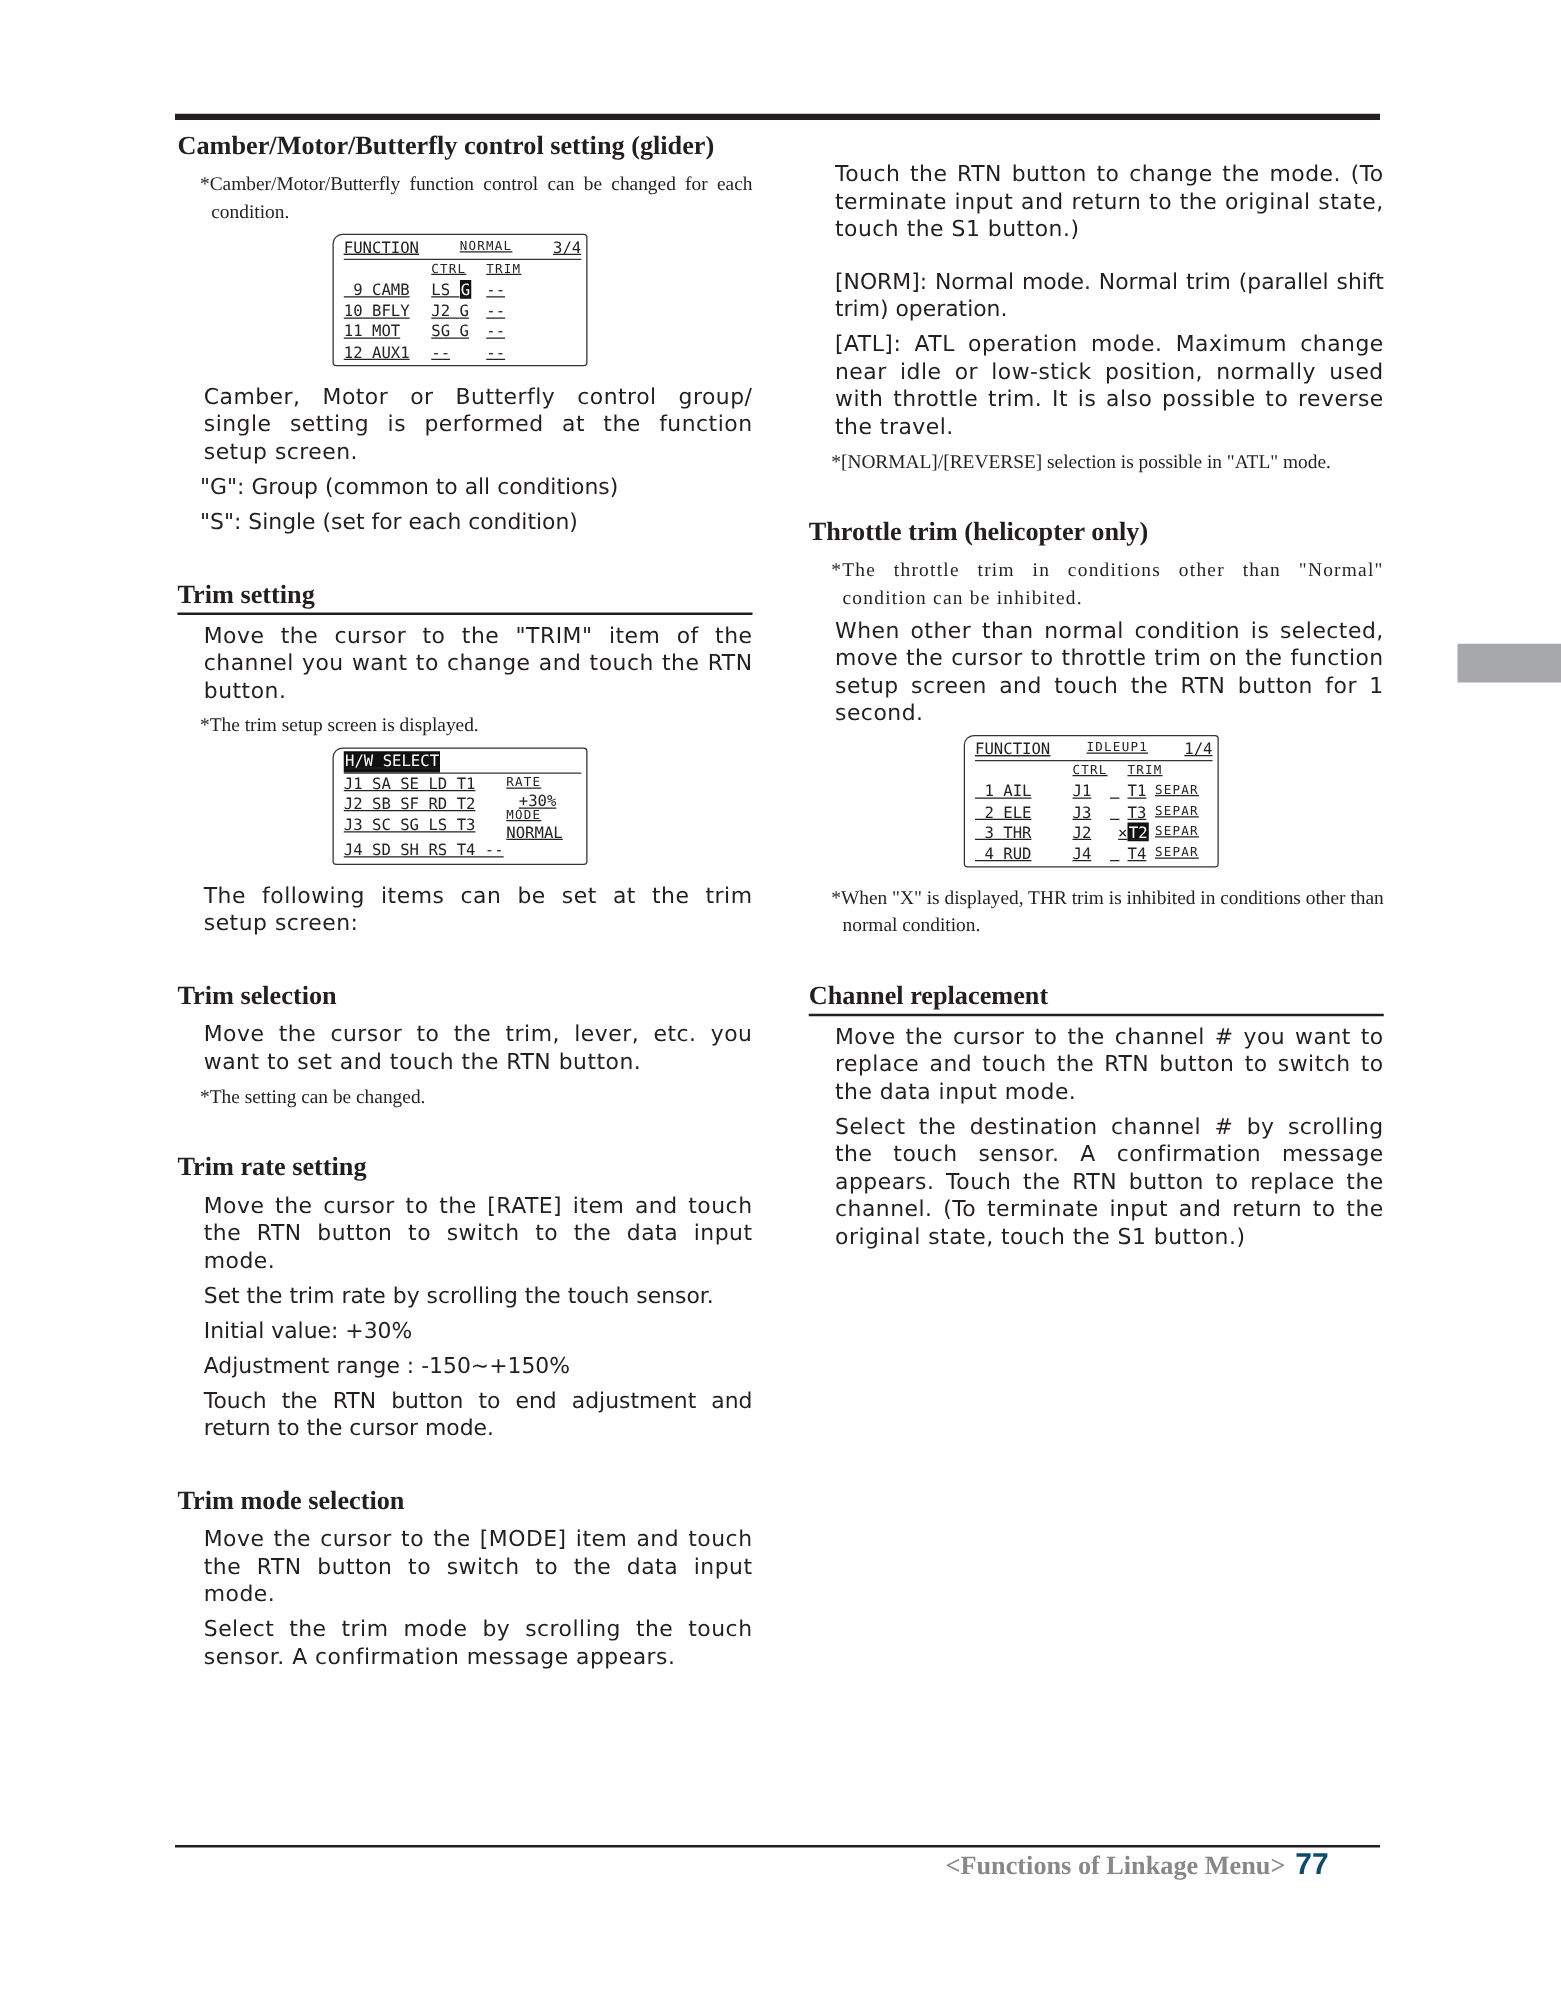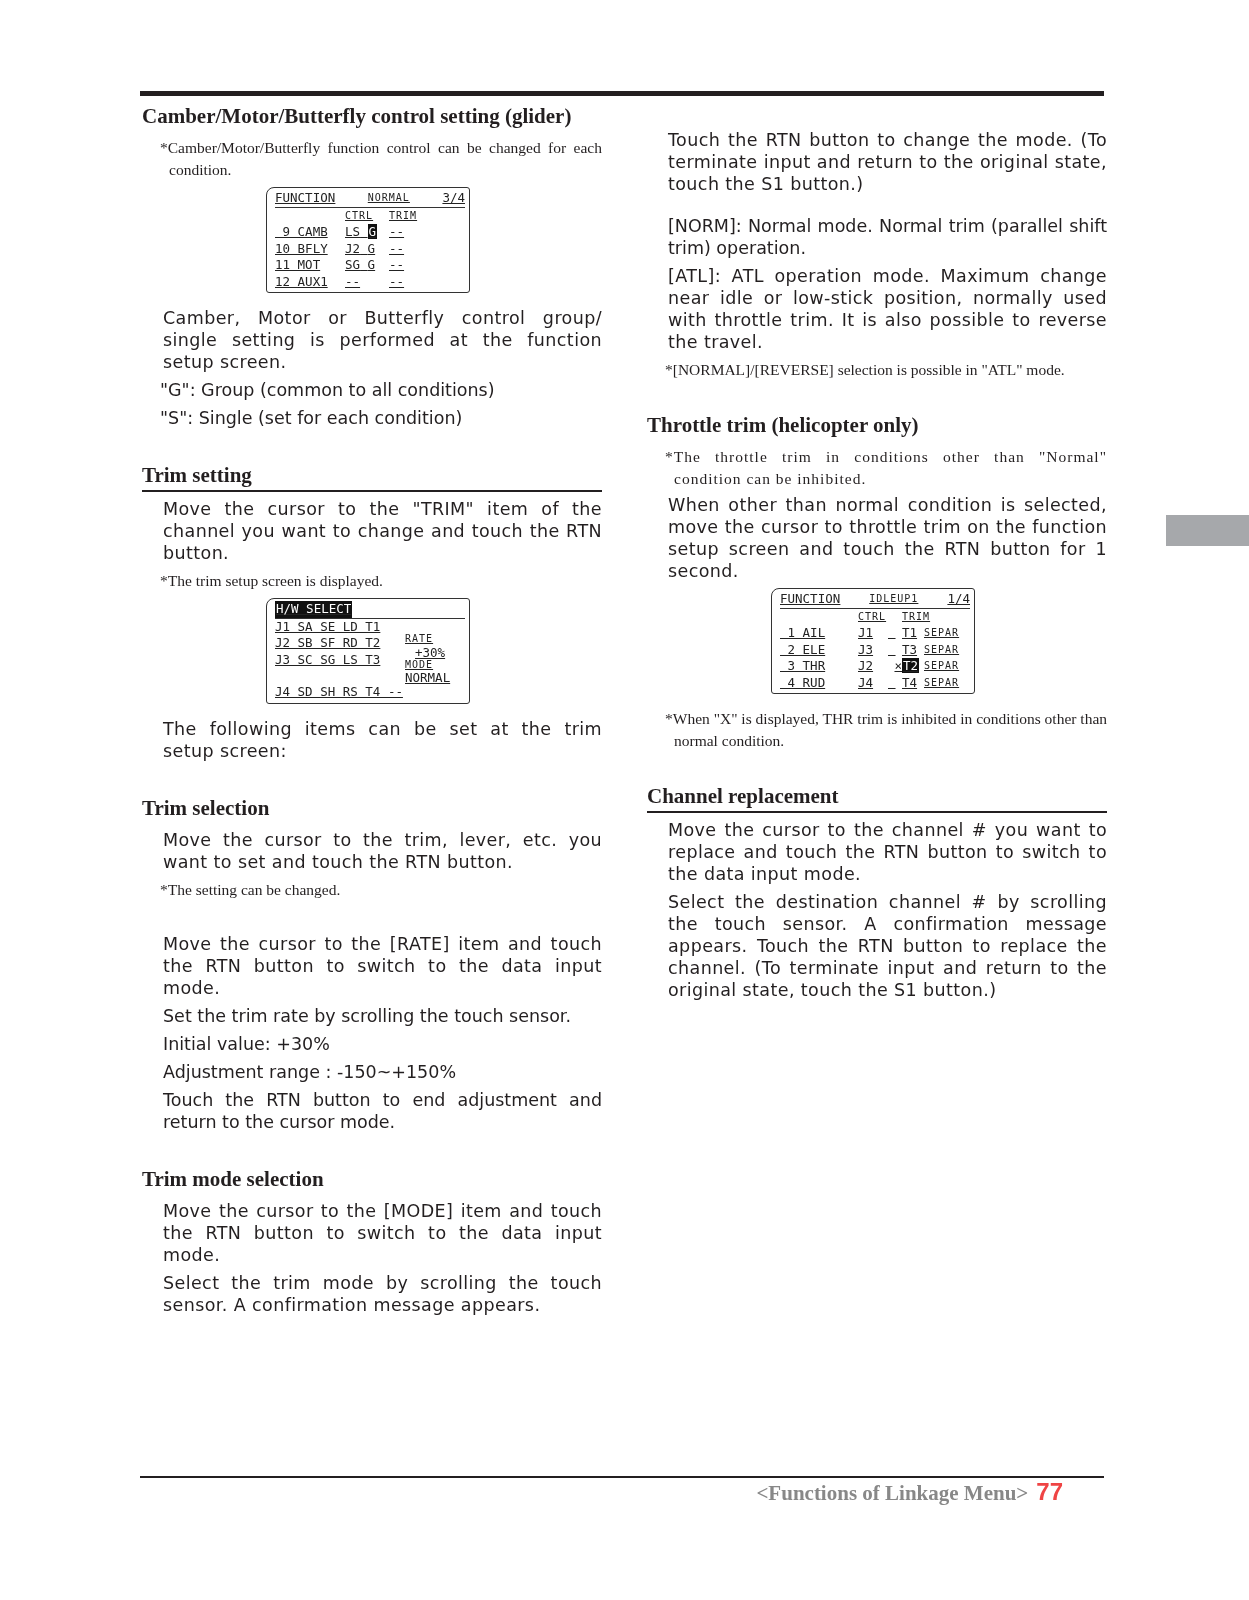--- a/index.html
+++ b/index.html
@@ -18,24 +18,24 @@
   .lcd { width:204px; border:1.5px solid #333; border-radius:8px 3px 3px 3px; margin:6px 0 14px 124px; padding:2px 4px 2px 8px; box-sizing:border-box; font-family:"DejaVu Sans Mono", monospace; font-size:12.5px; line-height:16.5px; color:#222; background:#fff;text-decoration:underline; }
   .lcd .hdr { display:flex; justify-content:space-between; border-bottom:1.5px solid #333; }
   .lcd .small { font-size:10px; letter-spacing:1px; }
   .lcd .row { display:flex; white-space:pre; }
   .lcd .inv { background:#111; color:#fff; padding:0 1px; }
   .lcd .c1 { width:70px; }
   .lcd .c2 { width:44px; }
   .lcd-hw .hdrbar { display:flex; border-bottom:1.5px solid #333; }
   .lcd-hw .grid { display:flex; }
   .lcd-hw .l { width:130px; }
-  .lcd-hw .r { width:60px;margin-top:12px; }
+  .lcd-hw .r { width:60px; }
   .bottom-rule { position:absolute; left:140px; top:1476px; width:964px; height:2px; background:#231f20; }
   .footer { position:absolute; right:186px; top:1478px; font-family:"Liberation Serif", serif; font-weight:bold; font-size:21px; color:#888; }
-  .footer .pg { font-family:"Liberation Sans", sans-serif; font-size:24px; color:#ef4444; margin-left:8px; }
+  .footer .pg { font-family:"Liberation Sans", sans-serif; font-size:24px; color:#0c4a6e; margin-left:8px; }
   .side-tab { position:absolute; left:1166px; top:515px; width:83px; height:31px; background:#a6a8ab; }
 </style>
 </head>
 <body>
 
 <div class="top-rule"></div>
 
 <div class="col left">
   <h2>Camber/Motor/Butterfly control setting (glider)</h2>
   <p class="note just">*Camber/Motor/Butterfly function control can be changed for each condition.</p>
@@ -83,20 +83,21 @@
   </div>
 
   <p class="body">The following items can be set at the trim setup screen:</p>
 
   <div class="spacer-m"></div>
   <h2>Trim selection</h2>
   <p class="body">Move the cursor to the trim, lever, etc. you want to set and touch the RTN button.</p>
   <p class="note">*The setting can be changed.</p>
 
   <div class="spacer-m"></div>
+  <h2>Trim rate setting</h2>
   <p class="body">Move the cursor to the [RATE] item and touch the RTN button to switch to the data input mode.</p>
   <p class="body" style="letter-spacing:0">Set the trim rate by scrolling the touch sensor.</p>
   <p class="body" style="letter-spacing:0">Initial value: +30%</p>
   <p class="body" style="letter-spacing:0">Adjustment range : -150~+150%</p>
   <p class="body" style="letter-spacing:0">Touch the RTN button to end adjustment and return to the cursor mode.</p>
 
   <div class="spacer-m"></div>
   <h2>Trim mode selection</h2>
   <p class="body">Move the cursor to the [MODE] item and touch the RTN button to switch to the data input mode.</p>
   <p class="body">Select the trim mode by scrolling the touch sensor. A confirmation message appears.</p>

